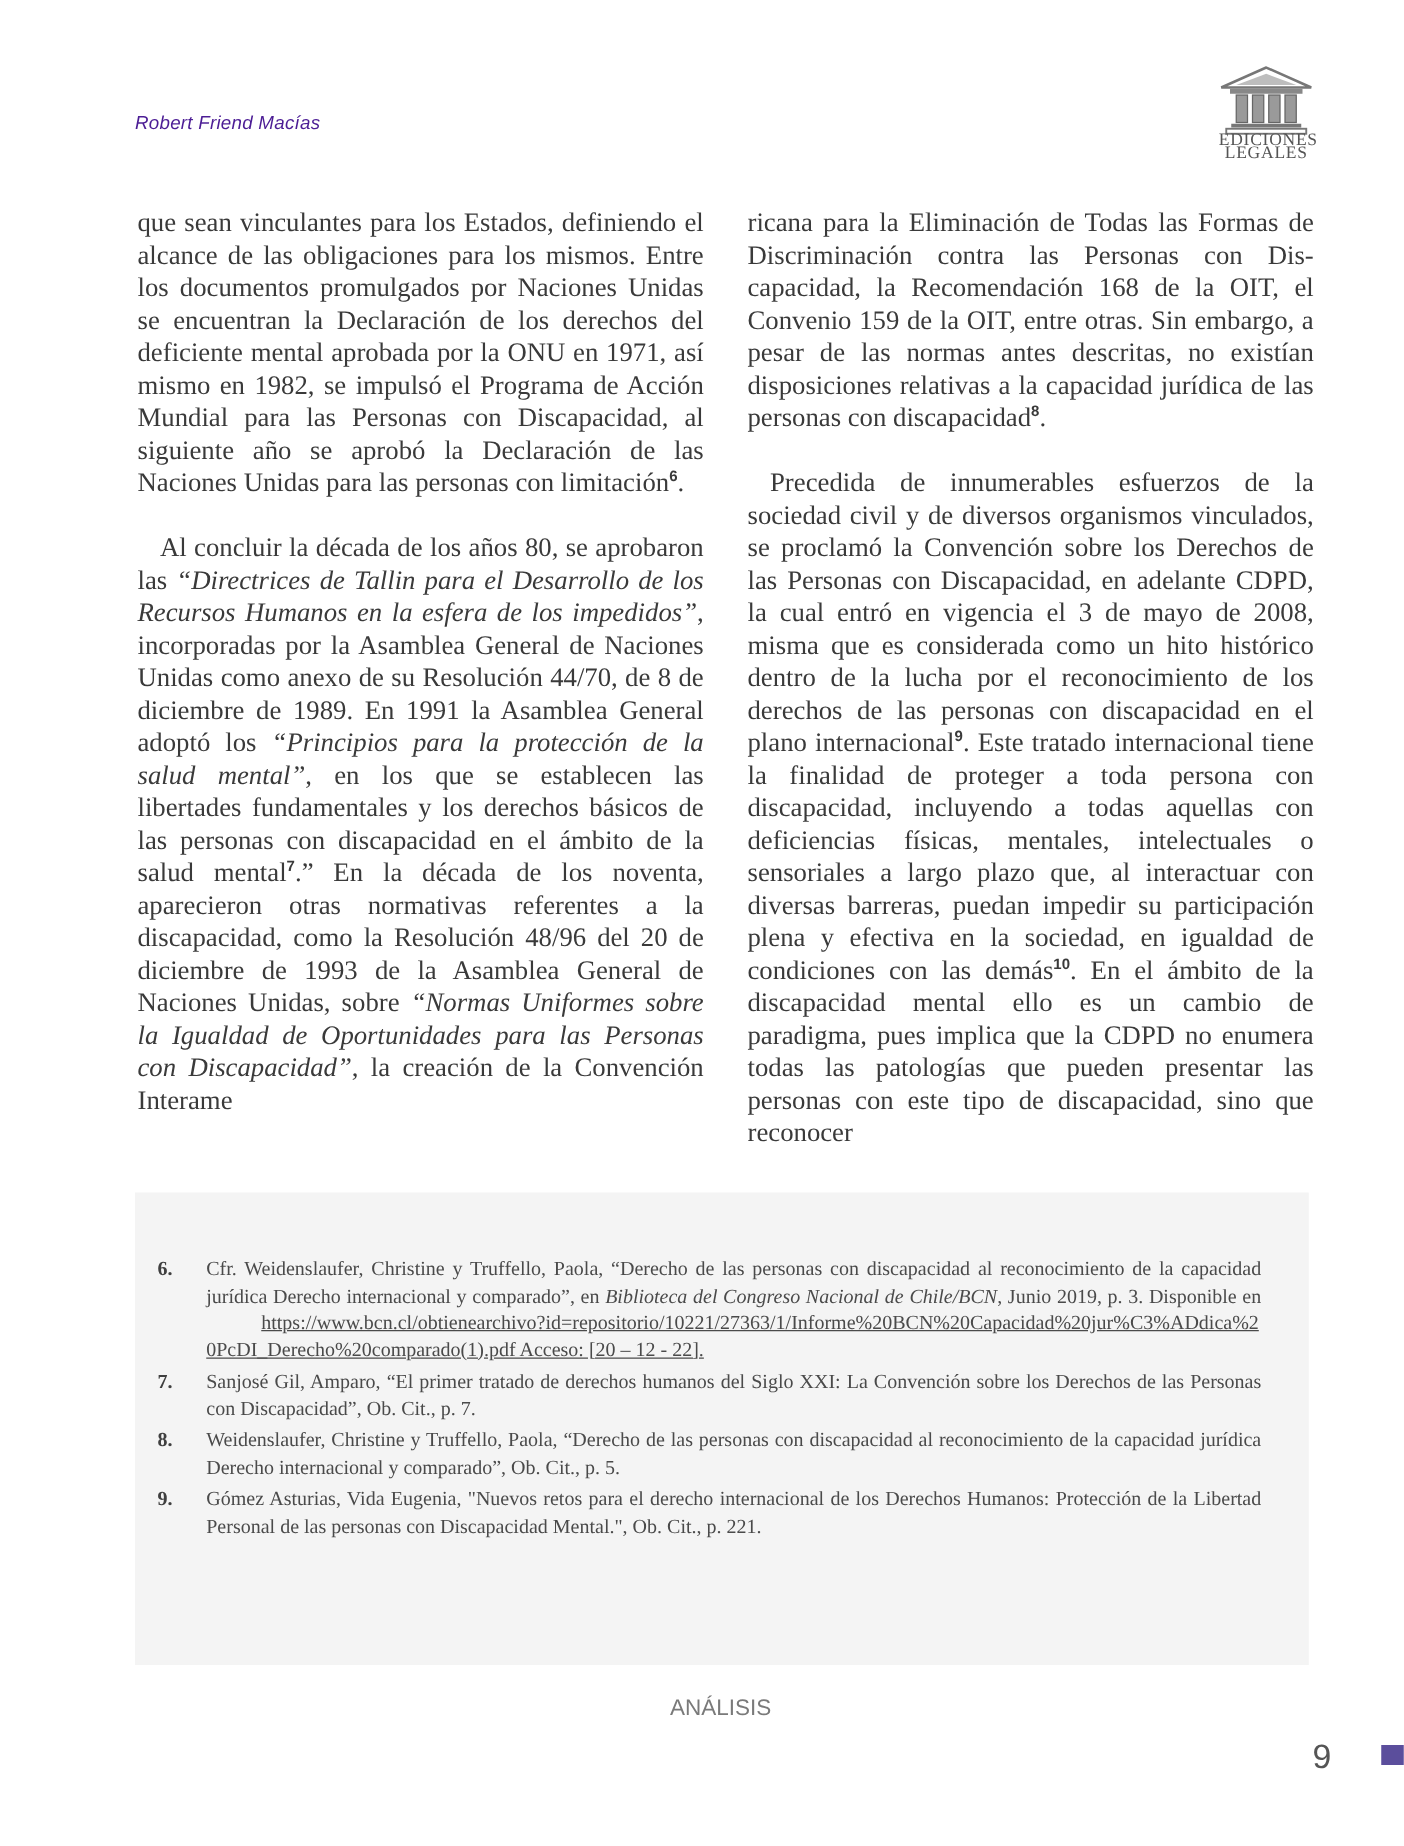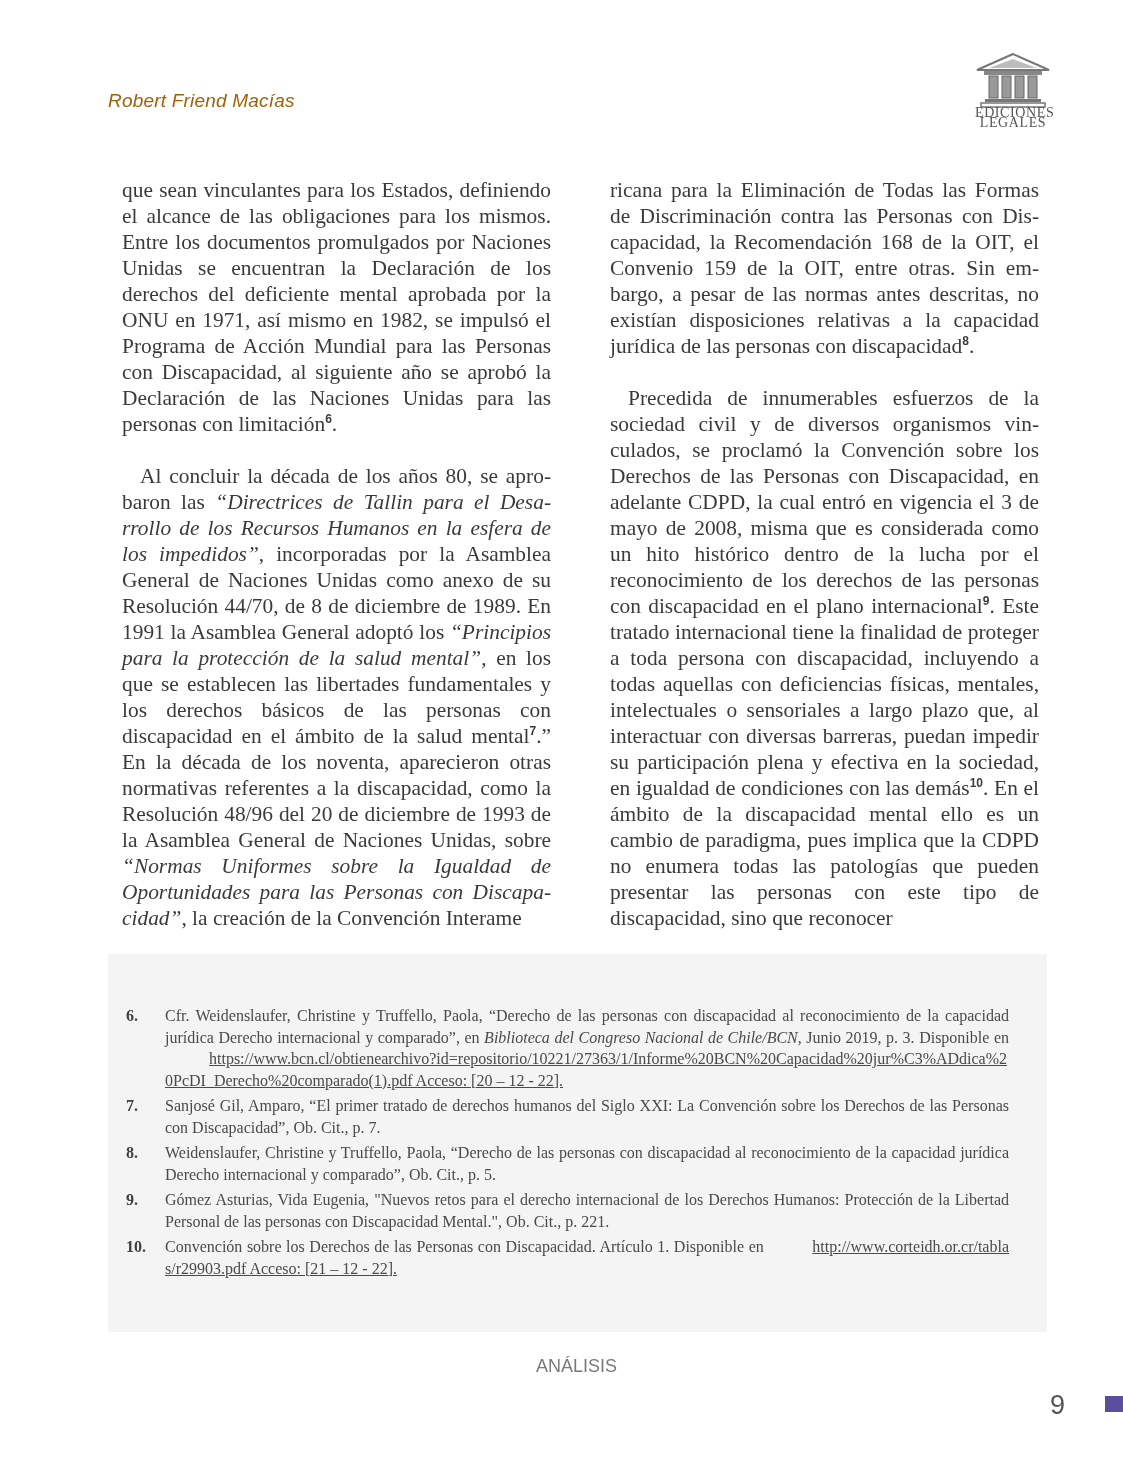--- a/index.html
+++ b/index.html
@@ -1,38 +1,38 @@
 <!DOCTYPE html>
 <html><head>
   <meta charset="utf-8">
   <style>
     html, body { margin: 0; padding: 0; background: #ffffff; }
     body { width: 1123px; height: 1477px; position: relative; overflow: hidden; }
 
     .running-head {
       position: absolute; left: 108px; top: 90px;
       font-family: "Liberation Sans", sans-serif; font-style: italic;
-      font-size: 19px; color: #a16207; letter-spacing: 0.2px;
+      font-size: 15px; color: #4c1d95; letter-spacing: 0.2px;
     }
 
     .logo { position: absolute; left: 975px; top: 52px; width: 76px; height: 82px; }
     .logo svg { display: block; }
     .logo-text {
       font-family: "Liberation Serif", serif; font-size: 14px; color: #555;
       text-align: center; line-height: 10px; letter-spacing: 0.6px;
     }
 
     .col {
       position: absolute; top: 165px; width: 453px;
       font-family: "Liberation Serif", serif; font-size: 21.4px; line-height: 26px;
       color: #3a3a3a; text-align: justify; hyphens: manual;
     }
     .col-left { left: 110px; }
     .col-right { left: 598px; }
-    .col p { margin: 12px; }
+    .col p { margin: 0; }
     .col p + p { margin-top: 26px; }
     .col p.indent { text-indent: 18px; }
     .col sup { font-family: "Liberation Sans", sans-serif; font-weight: bold; font-size: 12px; line-height: 0; vertical-align: 8px; }
     .col em { }
 
     .notes-box {
       position: absolute; left: 108px; top: 954px; width: 939px; height: 378px;
       background: #f4f4f4;
     }
     .notes {
@@ -99,21 +99,17 @@
     <span class="note-text">Sanjosé Gil, Amparo, “El primer tratado de derechos humanos del Siglo XXI: La Convención sobre los Derechos de las Personas con Discapacidad”, Ob. Cit., p. 7.</span>
   </div>
   <div class="note">
     <span class="note-num">8.</span>
     <span class="note-text">Weidenslaufer, Christine y Truffello, Paola, “Derecho de las personas con discapacidad al reconocimiento de la capacidad jurídica Derecho internacional y comparado”, Ob. Cit., p. 5.</span>
   </div>
   <div class="note">
     <span class="note-num">9.</span>
     <span class="note-text">Gómez Asturias, Vida Eugenia, "Nuevos retos para el derecho internacional de los Derechos Humanos: Protección de la Libertad Personal de las personas con Discapacidad Mental.", Ob. Cit., p. 221.</span>
   </div>
-  <div class="note">
-    <span class="note-num">10.</span>
-    <span class="note-text"><span>Convención sobre los Derechos de las Personas con Discapacidad. Artículo 1. Disponible en </span><a>http://www.corteidh.or.cr/tablas/r29903.pdf Acceso: [21 – 12 - 22].</a></span>
-  </div>
 </div>
 
 <div class="footer-section">ANÁLISIS</div>
 <div class="page-num">9</div>
 <div class="page-marker" style="background: rgb(91, 78, 156);"></div>
 
 </body></html>

